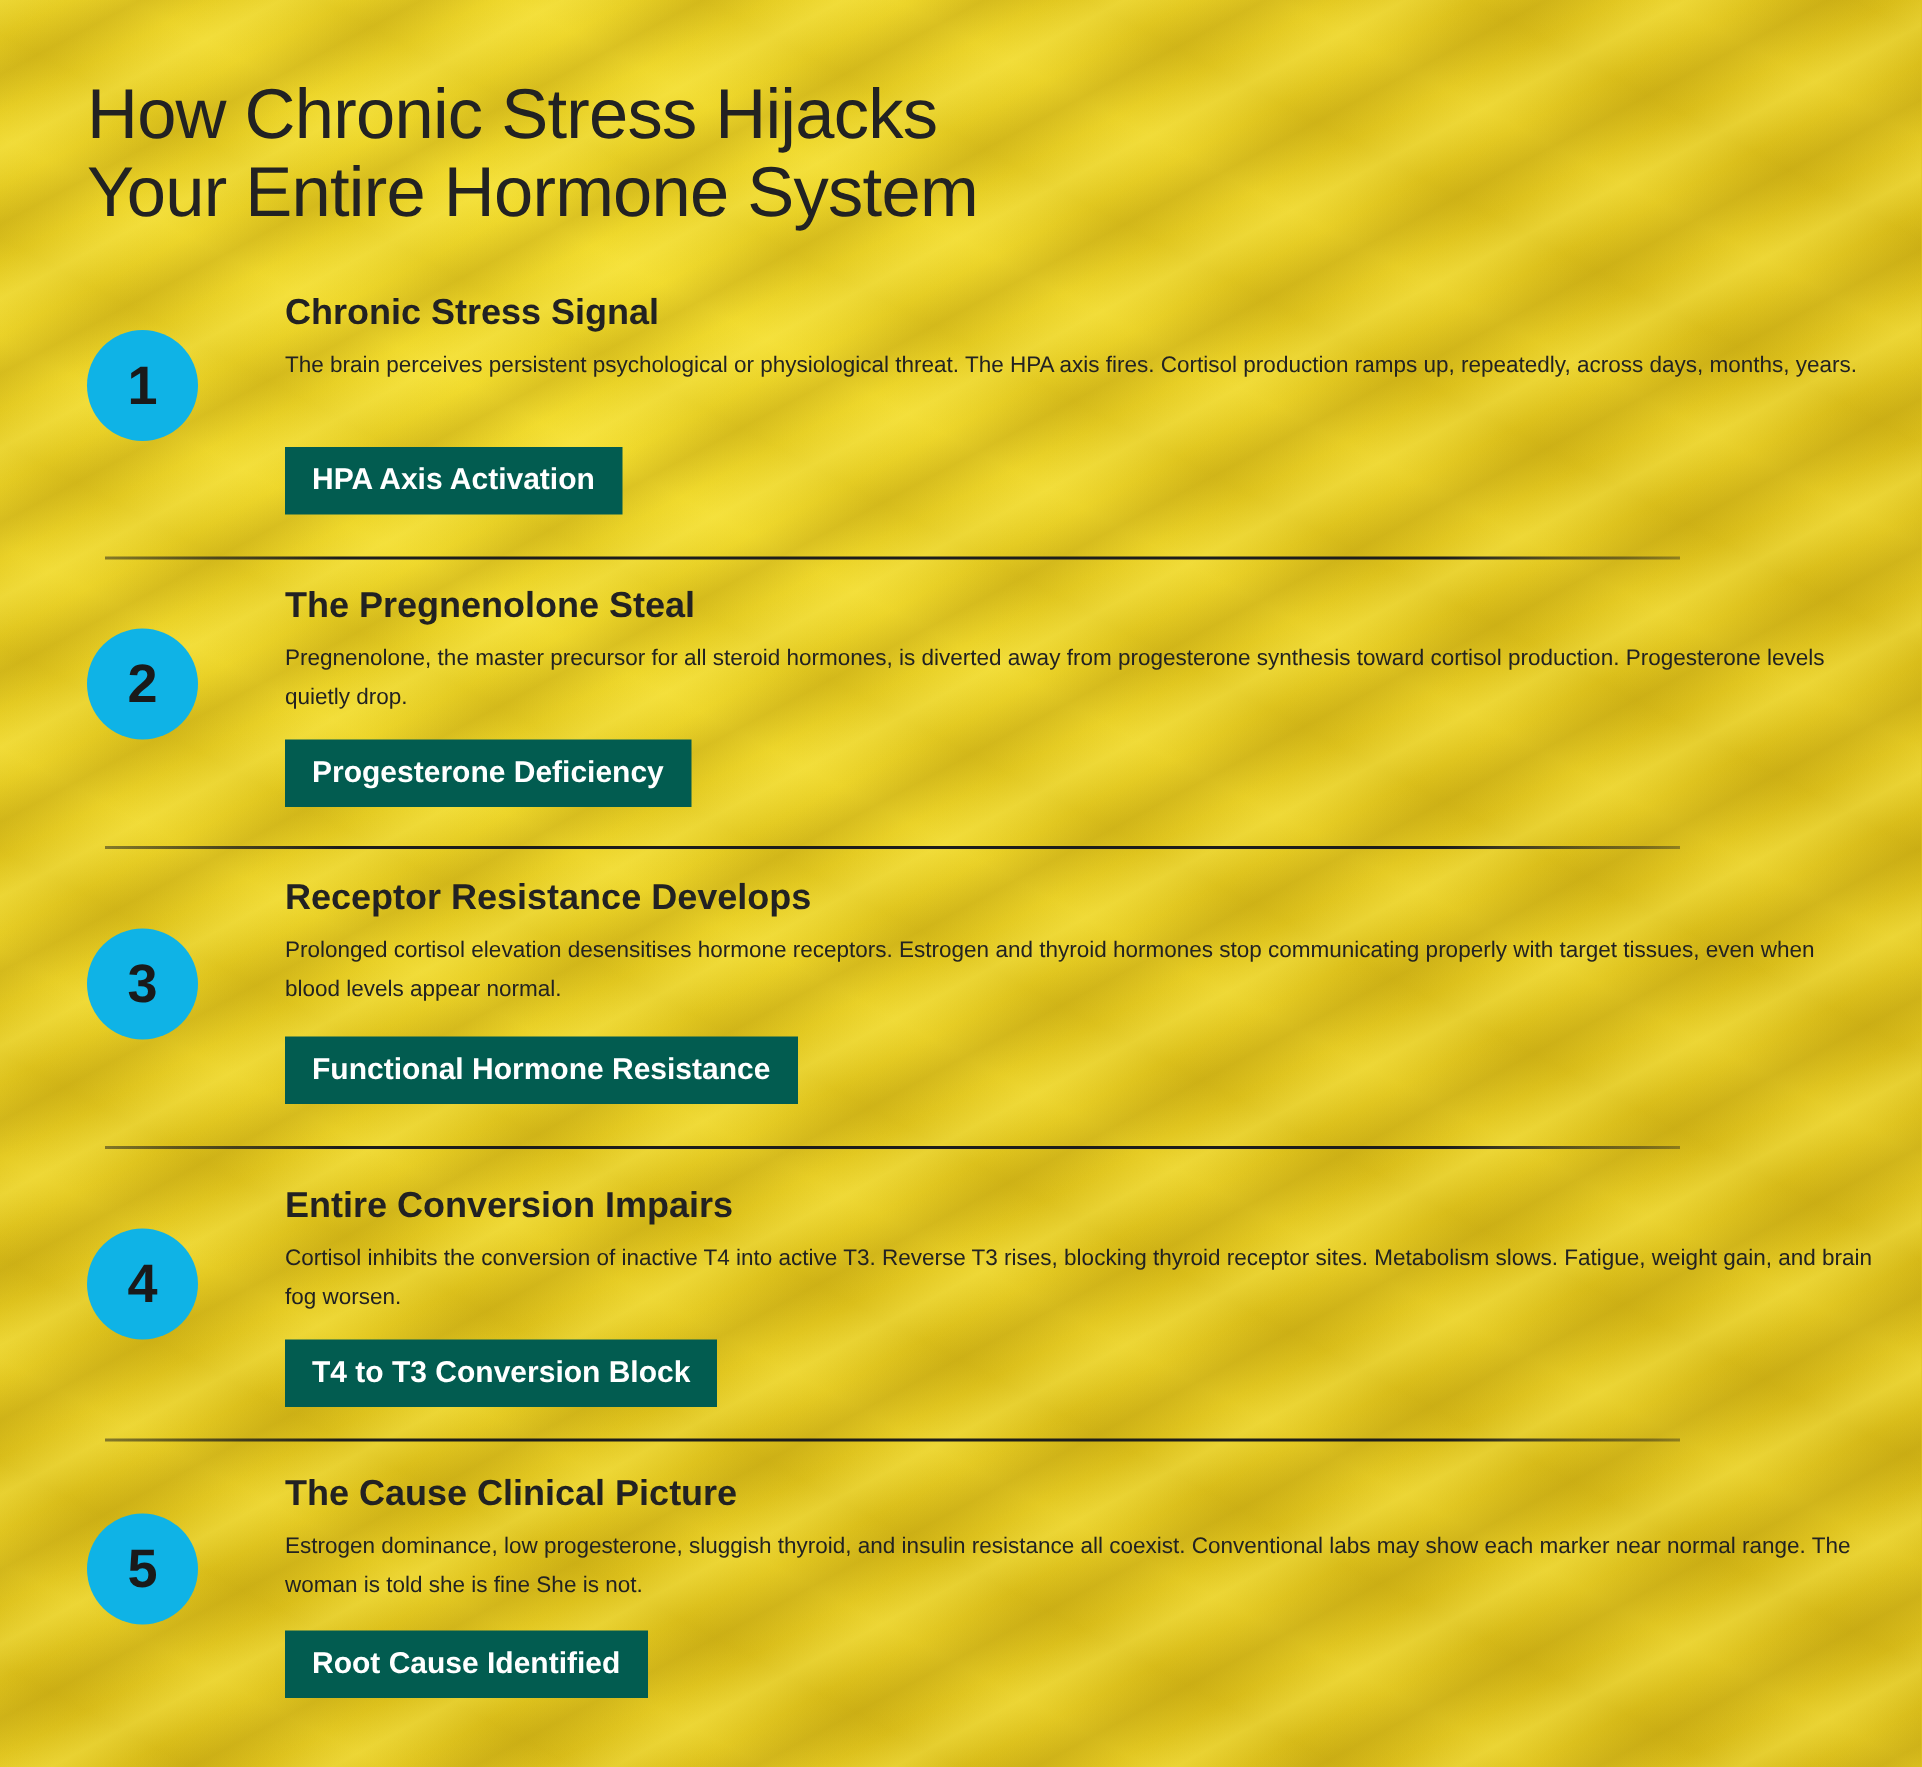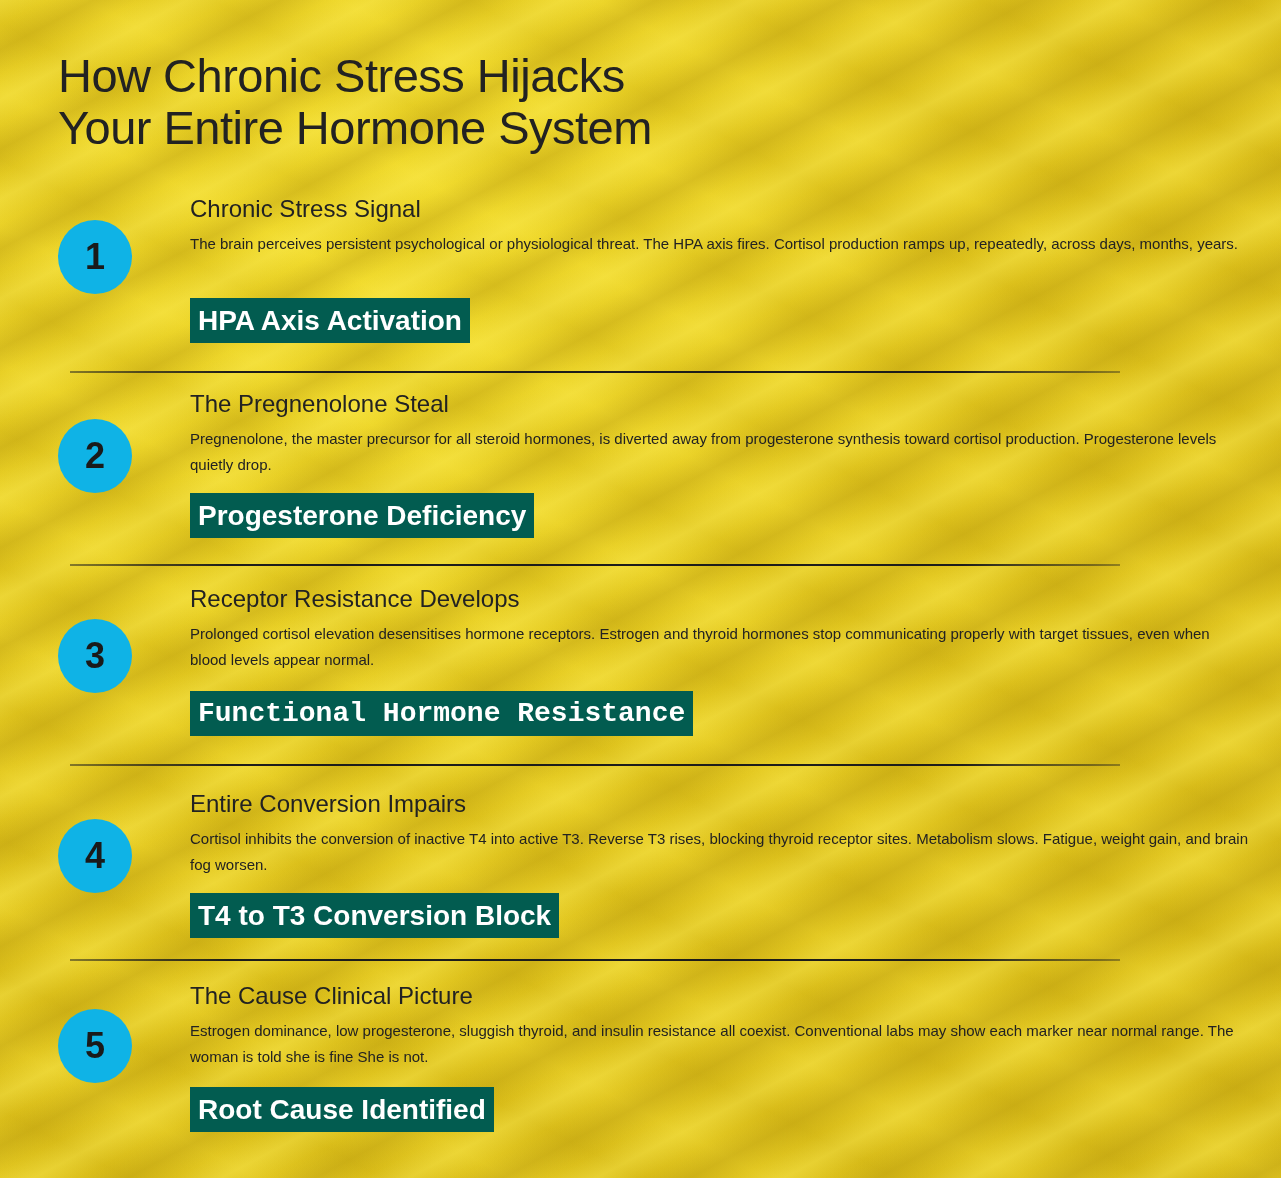--- a/index.html
+++ b/index.html
@@ -21,31 +21,31 @@
     .title span { display: block; }
     .step { position: absolute; left: 0; width: 1281px; }
     .badge {
       position: absolute; left: 58px; width: 74px; height: 74px; border-radius: 50%;
       background: #0fb3e6; color: #1a1a1a;
       display: flex; align-items: center; justify-content: center;
       font-size: 36px; font-weight: bold;
     }
     .step-title {
       position: absolute; left: 190px; top: 0; margin: 0;
-      font-size: 24px; font-weight: normal; line-height: 28px; color: #222;
+      font-size: 24px; font-weight: bold; line-height: 28px; color: #222;
     }
     .step-desc {
       position: absolute; left: 190px; top: 36px; width: 1060px; margin: 0;
       font-size: 15px; line-height: 26px; color: #222;
     }
     .tag {
       position: absolute; left: 190px; top: 103px; height: 45px;
       background: #025c50; color: #ffffff;
-      display: flex; align-items: center; padding: 0 8px;
-      font-size: 28px; font-weight: bold; white-space: nowrap;
+      display: flex; align-items: center; padding: 0 18px;
+      font-size: 20px; font-weight: bold; white-space: nowrap;
     }
     .divider {
       position: absolute; left: 70px; width: 1050px; height: 2px;
       background: linear-gradient(90deg, rgba(30,30,30,0.5) 0%, #1d1d1b 15%, #1d1d1b 85%, rgba(30,30,30,0.4) 100%);
     }
   </style>
 </head>
 <body>
 
 <h1 class="title">
@@ -66,21 +66,21 @@
   <h2 class="step-title">The Pregnenolone Steal</h2>
   <p class="step-desc">Pregnenolone, the master precursor for all steroid hormones, is diverted away from progesterone synthesis toward cortisol production. Progesterone levels quietly drop.</p>
   <div class="tag">Progesterone Deficiency</div>
 </section>
 <div class="divider" style="top:564px;"></div>
 
 <section class="step" style="top:585px;">
   <div class="badge" style="top:34px;">3</div>
   <h2 class="step-title">Receptor Resistance Develops</h2>
   <p class="step-desc">Prolonged cortisol elevation desensitises hormone receptors. Estrogen and thyroid hormones stop communicating properly with target tissues, even when blood levels appear normal.</p>
-  <div class="tag" style="top:106px;font-family:Liberation Mono, monospace;">Functional Hormone Resistance</div>
+  <div class="tag" style="top:106px;">Functional Hormone Resistance</div>
 </section>
 <div class="divider" style="top:764px;"></div>
 
 <section class="step" style="top:790px;">
   <div class="badge" style="top:29px;">4</div>
   <h2 class="step-title">Entire Conversion Impairs</h2>
   <p class="step-desc">Cortisol inhibits the conversion of inactive T4 into active T3. Reverse T3 rises, blocking thyroid receptor sites. Metabolism slows. Fatigue, weight gain, and brain fog worsen.</p>
   <div class="tag">T4 to T3 Conversion Block</div>
 </section>
 <div class="divider" style="top:959px;"></div>

